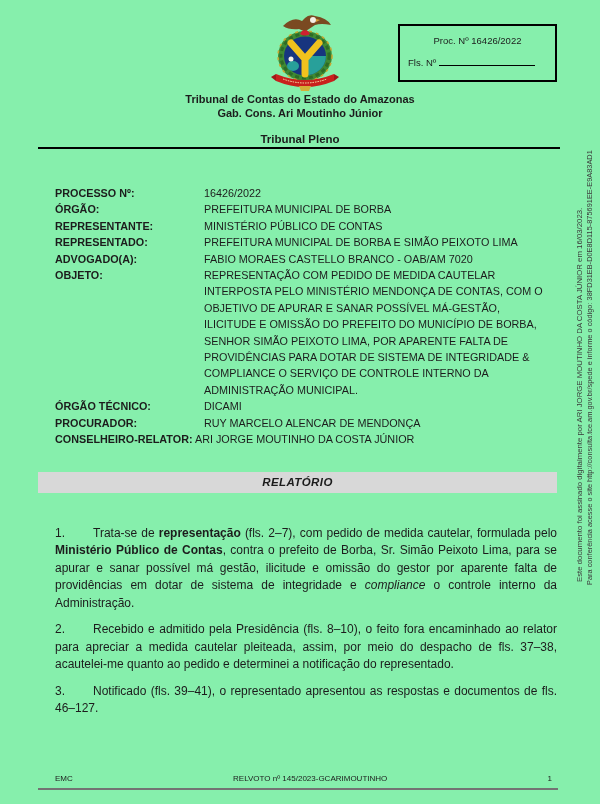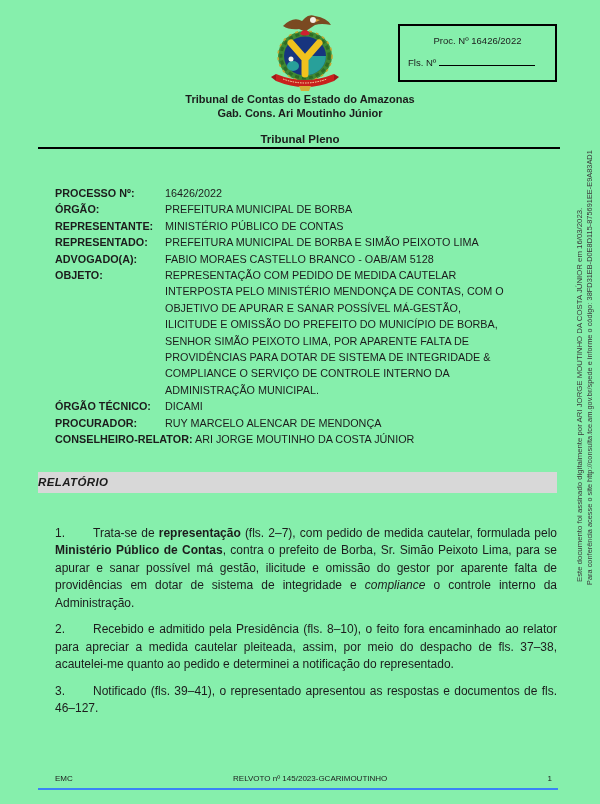--- a/index.html
+++ b/index.html
@@ -23,43 +23,43 @@
   .procbox .proc { text-align:center; }
   .procbox .fls { margin-top:11px; }
   .fls-line { display:inline-block; width:96px; border-bottom:1px solid #000; height:9px; margin-left:3px; }
   .titles { position:absolute; top:92px; left:0; width:100%; text-align:center; }
   .t1 { font-weight:bold; font-size:11px; line-height:14px; }
   .t2 { font-weight:bold; font-size:11.5px; margin-top:13px; }
   .rule { position:absolute; top:147px; left:38px; right:40px; border-top:2.5px solid #000; }
 
   
   .fields { margin:5px 43px 0 55px; font-size:10.8px; line-height:16.4px; }
-  .frow { display:flex; }
+  .frow { display:flex;gap:39px; }
   .flabel { width:110px; flex-shrink:0; font-weight:bold; }
   .fval { flex:1; }
   .frow-wide { display:block; }
   .flabel-inline { font-weight:bold; }
 
   
   .bar {
     margin:24px 43px 8px 38px; height:21px; background:#d8d8d8;
-    text-align:left; font-weight:bold; font-style:italic;
+    text-align:center; font-weight:bold; font-style:italic;
     font-size:11.5px; line-height:21px; letter-spacing:0.4px;
   }
 
   
   .paras { margin:32px 43px 0 55px; font-size:12px; line-height:17.5px; text-align:justify; }
   .para + .para { margin-top:9px; }
   .pnum { display:inline-block; width:38px; }
 
   
   .footer {
     position:absolute; left:38px; right:42px; top:774px;
     display:flex; align-items:flex-end; font-size:8px;
-    border-bottom:2px solid #3b82f6; padding:0 6px 5px 17px;
+    border-bottom:2px solid #737373; padding:0 6px 5px 17px;
   }
   .f-center { flex:1; text-align:center; }
 
   
   .vtext {
     position:absolute; white-space:nowrap; color:#3a3a3a;
     transform:rotate(-90deg); transform-origin:0 0; line-height:9px;
   }
   .v1 { left:575px; top:582px; font-size:7.8px; }
   .v2 { left:585px; top:585px; font-size:7.4px; }
@@ -129,21 +129,21 @@
     </div>
 
     <div class="frow">
       <span class="flabel">REPRESENTADO:</span>
       <span class="fval">PREFEITURA MUNICIPAL DE BORBA E SIMÃO PEIXOTO LIMA</span>
     </div>
 
     <div class="frow">
       <span class="flabel">ADVOGADO(A):</span>
       <span class="fval">
-        <div>FABIO MORAES CASTELLO BRANCO - OAB/AM 5128</div>
+        <div>FABIO MORAES CASTELLO BRANCO - OAB/AM 7020</div>
       </span>
     </div>
 
     <div class="frow">
       <span class="flabel">OBJETO:</span>
       <span class="fval">
         <div>REPRESENTAÇÃO COM PEDIDO DE MEDIDA CAUTELAR</div>
         <div>INTERPOSTA PELO MINISTÉRIO MENDONÇA DE CONTAS, COM O</div>
         <div>OBJETIVO DE APURAR E SANAR POSSÍVEL MÁ-GESTÃO,</div>
         <div>ILICITUDE E OMISSÃO DO PREFEITO DO MUNICÍPIO DE BORBA,</div>

